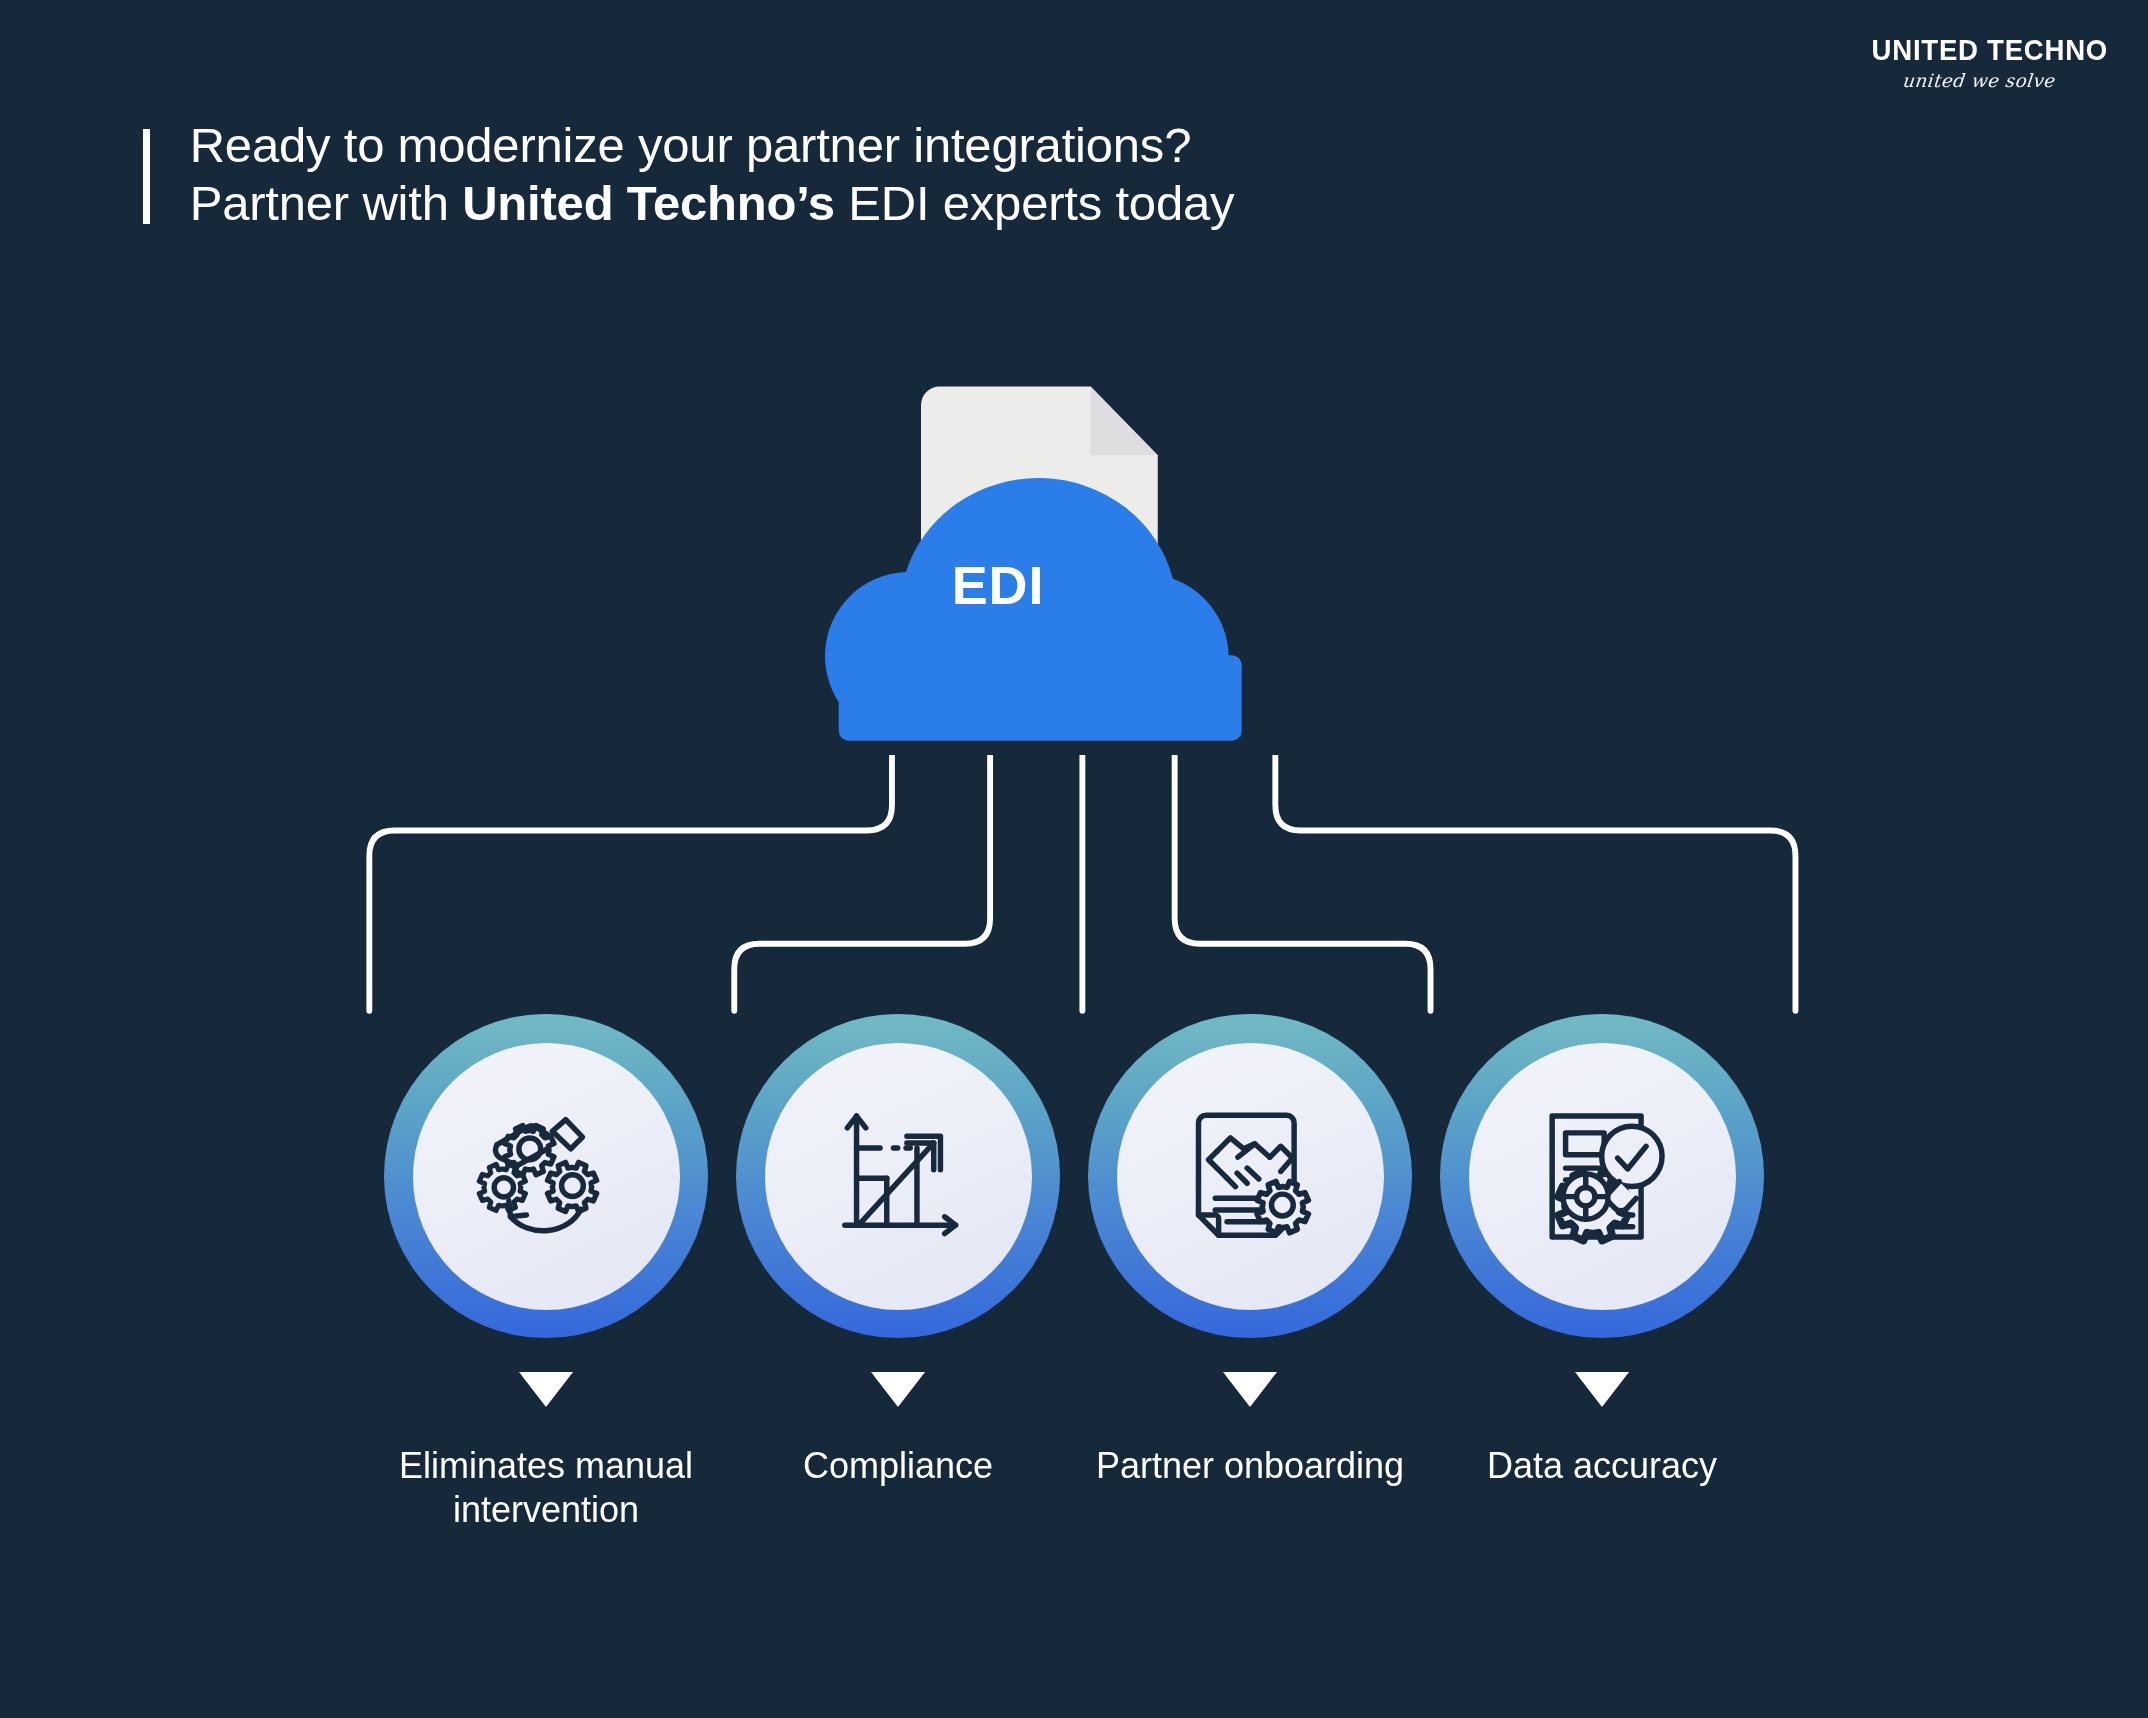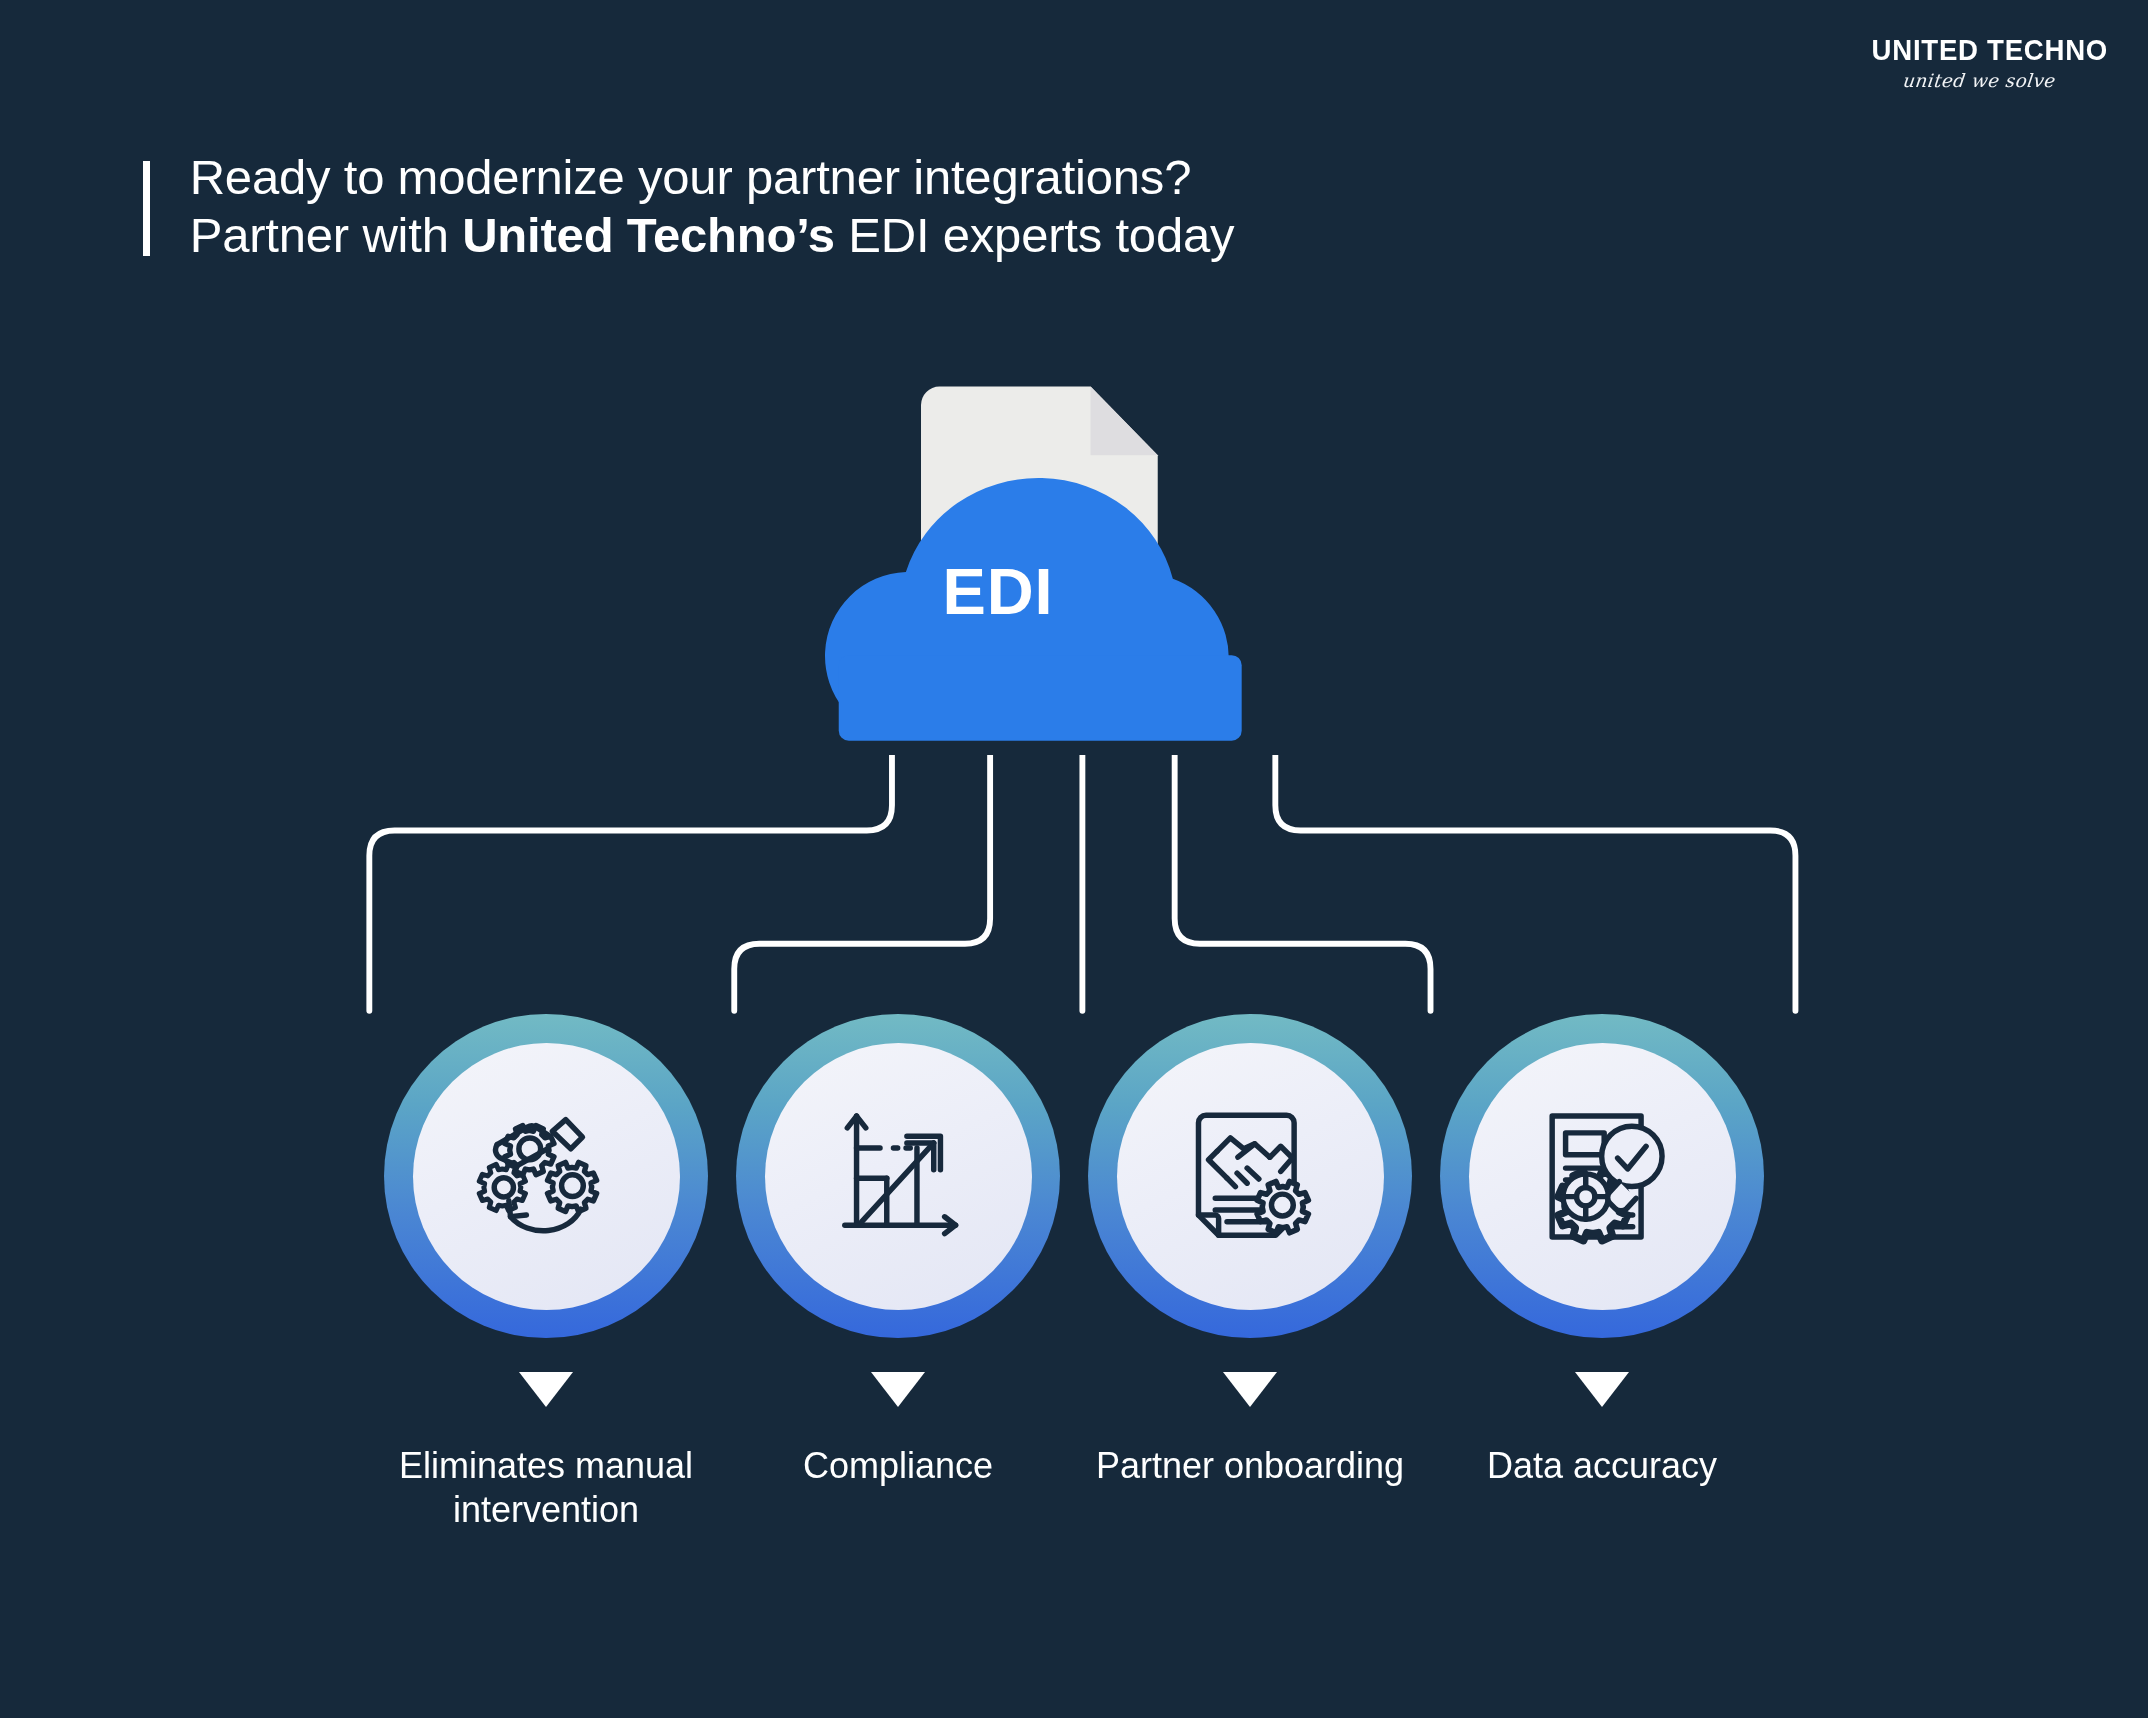--- a/index.html
+++ b/index.html
@@ -48,21 +48,20 @@
     white-space: nowrap;
   }
 
   
   .headline-wrap {
     position: absolute;
     left: 143px;
     top: 117px;
     display: flex;
     align-items: flex-end;
-    margin-top: 32px;
   }
   .accent-bar {
     width: 6.7px;
     background: #ffffff;
     flex: 0 0 6.7px;
     align-self: stretch;
     margin-top: 11.7px;
     margin-bottom: 8.4px;
   }
   .headline-text {
@@ -85,21 +84,21 @@
     top: 378px;
     width: 638px;
     height: 420px;
   }
   .edi-label {
     position: absolute;
     left: 0;
     top: 176px;
     width: 520px;
     text-align: center;
-    font-size: 65px;
+    font-size: 54px;
     font-weight: 700;
     color: #ffffff;
     letter-spacing: 0.8px;
     pointer-events: none;
   }
 
   
   .connectors {
     position: absolute;
     left: 0;

